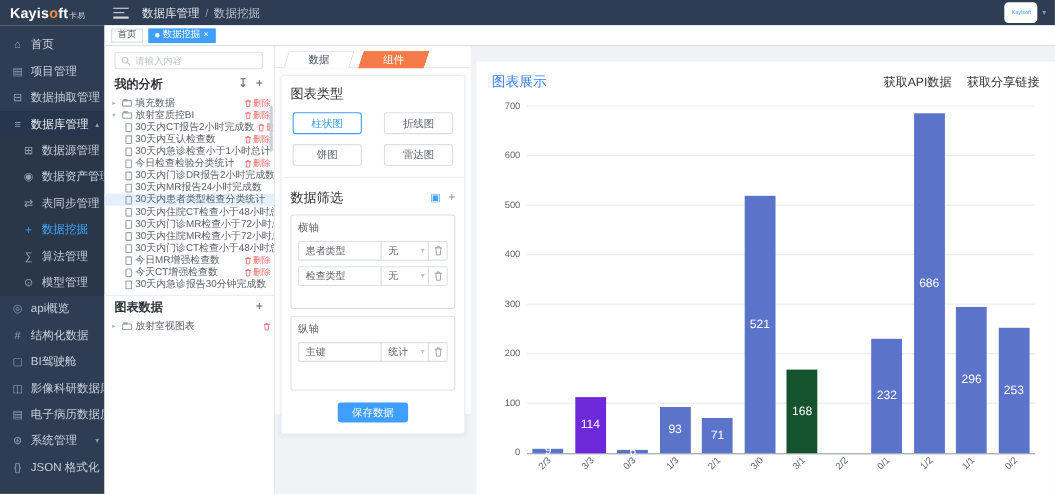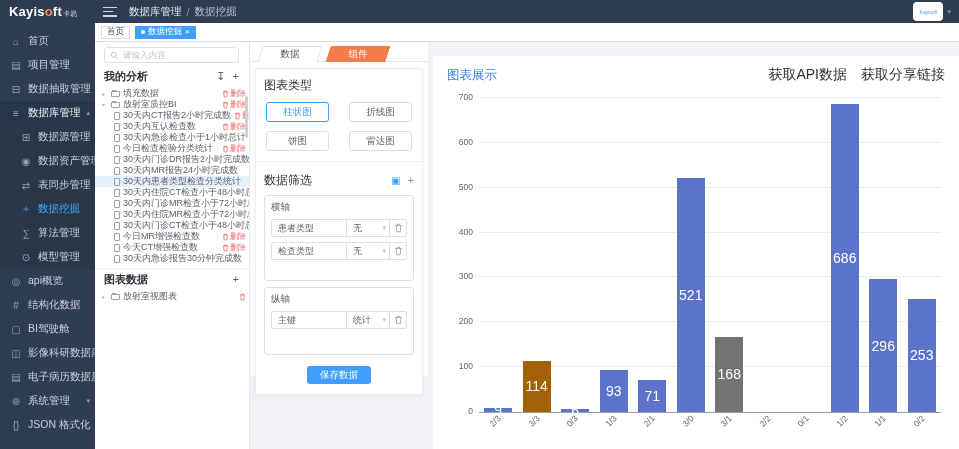--- a/index.html
+++ b/index.html
@@ -96,29 +96,29 @@
   .f-sel { width:44px; padding:0 3px 0 6px; margin-left:-1px; justify-content:space-between; cursor:pointer; }
   .f-sel .sc { color:#c0c4cc; font-size:7px; }
   .f-trash { width:18px; margin-left:-1px; justify-content:center; color:#909399; border-radius:0 2px 2px 0; cursor:pointer; }
   .save-btn { display:block; margin:11px auto 2px; width:64px; height:18px; background:#409eff; color:#fff; border:none; border-radius:3px; font-size:9.5px; cursor:pointer; font-family:inherit; }
 
   
   .chart-panel { flex:1; background:#fff; margin:14px 0 0 5px; padding:10px 14px 6px; display:flex; flex-direction:column; min-width:0; }
   .cp-head { display:flex; align-items:center; flex-shrink:0; }
   .cp-title { font-size:12.5px; color:#3b82f6; }
   .cp-links { margin-left:auto; display:flex; gap:14px; }
-  .cp-links span { font-size:14px; color:#303133; cursor:pointer; }
+  .cp-links span { font-size:11px; color:#303133; cursor:pointer; }
   .plot-wrap { flex:1; position:relative; margin:14px 4px 30px 32px; }
   .plot { position:absolute; inset:0; border-bottom:1px solid #9aa0aa; }
   .gline { position:absolute; left:0; right:0; height:0; border-top:1px solid #ececf0; }
   .ylab { position:absolute; right:calc(100% + 6px); transform:translateY(4px); font-size:8.5px; color:#5e6470; }
   .bars { position:absolute; inset:0; display:flex; align-items:flex-end; }
   .bar-slot { flex:1; display:flex; justify-content:center; align-items:flex-end; height:100%; position:relative; }
   .bar { width:72%; max-width:31px; position:relative; }
-  .bar-label { position:absolute; left:50%; top:50%; transform:translate(-50%,-50%); color:#fff; font-size:14px; white-space:nowrap; }
+  .bar-label { position:absolute; left:50%; top:50%; transform:translate(-50%,-50%); color:#fff; font-size:11px; white-space:nowrap; }
   .xlab { position:absolute; top:calc(100% + 4px); left:50%; transform:translateX(-75%) rotate(-45deg); font-size:8.5px; color:#5e6470; white-space:nowrap; }
 </style>
 </head>
 <body>
 
 <div class="app">
 
   <div class="hdr">
     <div class="logo"><span>Kayis</span><span class="o">o</span><span>ft</span><span class="suffix">卡易</span></div>
     <div class="hamburger">
@@ -475,21 +475,21 @@
                 <div class="gline" style="bottom: 100%;"></div>
                 <span class="ylab" style="bottom: 100%;">700</span>
                 <div class="bars">
                   <div class="bar-slot">
                     <div class="bar" style="height: 1.28571%; background: rgb(91, 115, 200);">
                       <span class="bar-label" style="color: rgb(255, 255, 255);">9</span>
                     </div>
                     <span class="xlab">2/3</span>
                   </div>
                   <div class="bar-slot">
-                    <div class="bar" style="height: 16.2857%; background: #a16207;">
+                    <div class="bar" style="height: 16.2857%; background: #6d28d9;">
                       <span class="bar-label" style="color: rgb(255, 255, 255);">114</span>
                     </div>
                     <span class="xlab">3/3</span>
                   </div>
                   <div class="bar-slot">
                     <div class="bar" style="height: 0.857143%; background: rgb(91, 115, 200);">
                       <span class="bar-label" style="color: rgb(255, 255, 255);">6</span>
                     </div>
                     <span class="xlab">0/3</span>
                   </div>
@@ -505,29 +505,32 @@
                     </div>
                     <span class="xlab">2/1</span>
                   </div>
                   <div class="bar-slot">
                     <div class="bar" style="height: 74.4286%; background: rgb(91, 115, 200);">
                       <span class="bar-label" style="color: rgb(255, 255, 255);">521</span>
                     </div>
                     <span class="xlab">3/0</span>
                   </div>
                   <div class="bar-slot">
-                    <div class="bar" style="height: 24%; background: #737373;">
+                    <div class="bar" style="height: 24%; background: #14532d;">
                       <span class="bar-label" style="color: rgb(255, 255, 255);">168</span>
                     </div>
                     <span class="xlab">3/1</span>
                   </div>
                   <div class="bar-slot">
                     <span class="xlab">2/2</span>
                   </div>
                   <div class="bar-slot">
+                    <div class="bar" style="height: 33.1429%; background: rgb(91, 115, 200);">
+                      <span class="bar-label" style="color: rgb(255, 255, 255);">232</span>
+                    </div>
                     <span class="xlab">0/1</span>
                   </div>
                   <div class="bar-slot">
                     <div class="bar" style="height: 98%; background: rgb(91, 115, 200);">
                       <span class="bar-label" style="color: rgb(255, 255, 255);">686</span>
                     </div>
                     <span class="xlab">1/2</span>
                   </div>
                   <div class="bar-slot">
                     <div class="bar" style="height: 42.2857%; background: rgb(91, 115, 200);">

